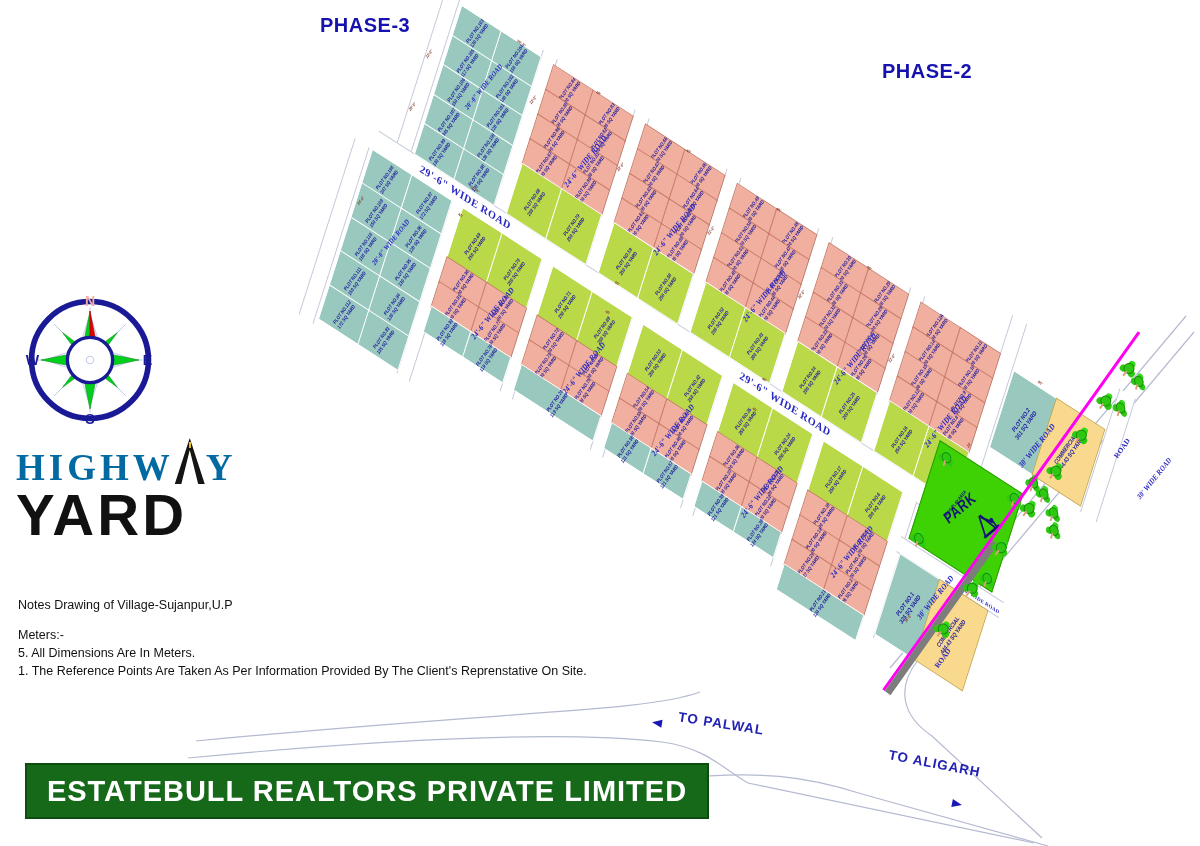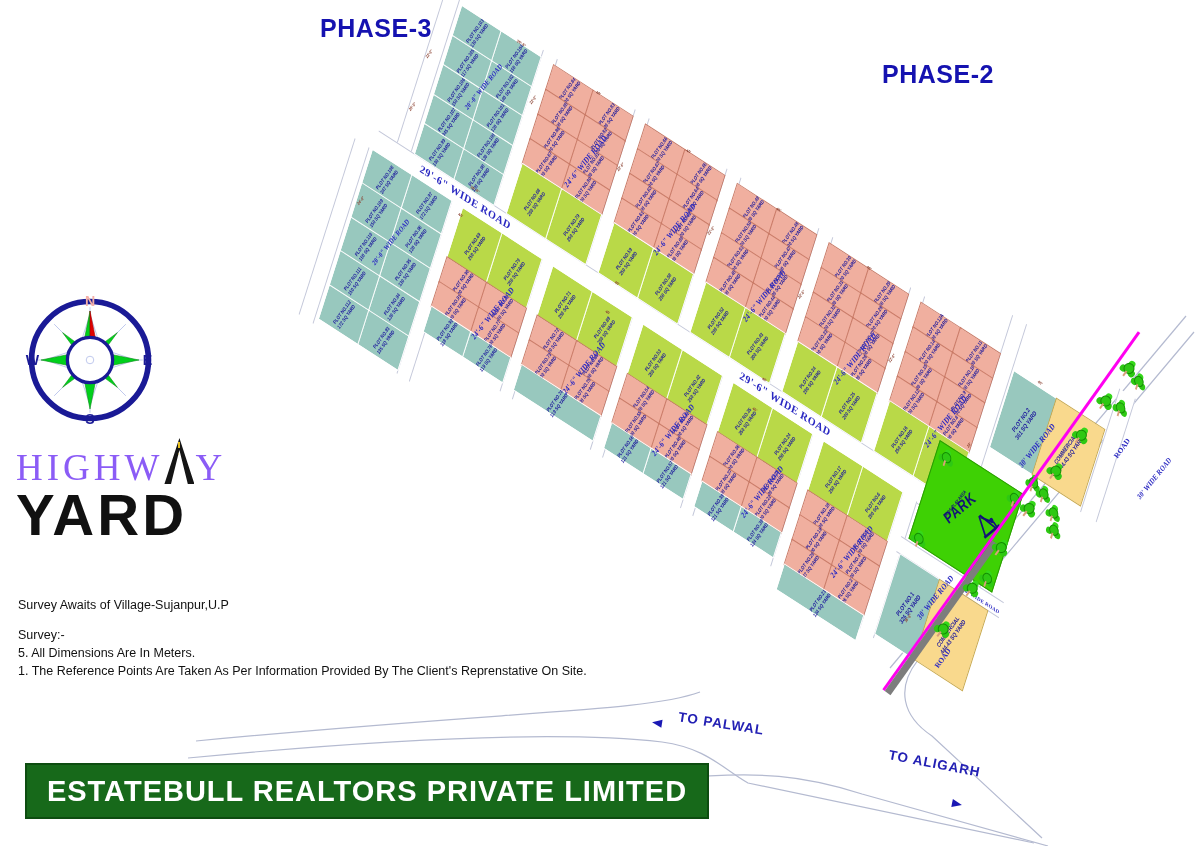--- a/index.html
+++ b/index.html
@@ -23,38 +23,38 @@
   .rlbl{position:absolute;font-family:"Liberation Serif",serif;font-weight:bold;color:#2a28c2;
         white-space:nowrap;letter-spacing:0.5px;}
   .tick{position:absolute;color:#8a4030;font-weight:bold;white-space:nowrap;}
   .tree{position:absolute;width:9px;height:9px;border-radius:50%;background:#2ec813;border:0.5px solid #148c04;
         box-shadow:-5px 3px 0 -2px #2ec813,5px 3px 0 -2px #2ec813,0 -5px 0 -2px #35d81a;}
   .tree::after{content:"";position:absolute;left:3px;top:8px;width:2px;height:6px;background:#d8a07c;}
   #park{position:absolute;background:#3ed104;border:1px solid #2a9a02;}
   #park .pk{position:absolute;left:18%;top:38%;font-weight:bold;color:#141277;font-size:15px;
         letter-spacing:1px;transform:rotate(-62deg);}
   
-  .phase{position:absolute;font-size:25px;font-weight:bold;color:#1512b0;letter-spacing:0.5px;}
+  .phase{position:absolute;font-size:20px;font-weight:bold;color:#1512b0;letter-spacing:0.5px;}
   #boundary{position:absolute;left:1103px;top:380px;width:30px;height:400px;
         transform:rotate(35.5deg);transform-origin:0 0;}
   #magenta{position:absolute;left:0;top:-60px;width:2.5px;height:440px;background:#ff00f0;}
   #greyband{position:absolute;left:3px;top:195px;width:7px;height:185px;background:#7d7d7d;}
   .roadtxt{position:absolute;font-family:"Liberation Serif",serif;font-weight:bold;color:#2a28c2;
         font-size:7.5px;transform:rotate(-90deg);white-space:nowrap;}
   #junction{position:absolute;left:0;top:0;}
   .jlbl{position:absolute;font-size:13.5px;font-weight:bold;color:#2320b4;white-space:nowrap;letter-spacing:1px;}
   .arr{position:absolute;width:0;height:0;border-top:4px solid transparent;border-bottom:4px solid transparent;}
   .arr.l{border-right:10px solid #1a18b4;}
   .arr.r{border-left:10px solid #1a18b4;}
   
   #compass{position:absolute;left:24px;top:294px;}
   
   #logo{position:absolute;left:16px;top:438px;width:320px;}
-  #hw{display:flex;align-items:flex-end;font-family:"Liberation Serif",serif;font-weight:normal;
-      font-size:37px;color:#8b5cf6;letter-spacing:4px;line-height:0.9;}
+  #hw{display:flex;align-items:flex-end;font-family:"Liberation Serif",serif;font-weight:bold;
+      font-size:37px;color:#0369a1;letter-spacing:4px;line-height:0.9;}
   #logo-a{display:inline-block;position:relative;width:30px;height:46px;margin:0 1px;
       background:#151515;clip-path:polygon(50% 0,100% 100%,78% 100%,50% 26%,22% 100%,0 100%);}
   #logo-a::after{content:"";position:absolute;left:14px;top:4px;height:40px;border-left:2px dashed #e8c020;}
   #homes{font-size:58px;font-weight:900;color:#111;letter-spacing:3px;line-height:1.0;margin-top:2px;}
   #tagline{display:flex;align-items:center;gap:4px;margin-top:2px;}
   .tagbar{width:42px;height:11px;background:#151515;position:relative;}
   .tagbar::after{content:"";position:absolute;left:3px;top:4.5px;right:3px;border-top:2px dashed #e8c020;}
   #tagtext{font-size:20px;font-weight:bold;color:#111;white-space:nowrap;}
   #survey{position:absolute;left:18px;top:598px;font-size:12.5px;color:#111;}
   #notes{position:absolute;left:18px;top:626px;font-size:12.5px;color:#111;line-height:1.45;}
@@ -742,23 +742,23 @@
 
   <div id="logo">
     <div id="hw">
       <span>HIGHW</span>
         <span id="logo-a"></span>
         <span>Y</span>
     </div>
     <div id="homes">YARD</div>
   </div>
 
-  <div id="survey">Survey Awaits of Village-Sujanpur,U.P</div>
+  <div id="survey">Notes Drawing of Village-Sujanpur,U.P</div>
   <div id="notes">
-    <div>Survey:-</div>
+    <div>Meters:-</div>
     <div>5. All Dimensions Are In Meters.</div>
     <div>1. The Reference Points Are Taken As Per Information Provided By The Client's Reprenstative On Site.</div>
   </div>
 
   <div id="banner">
     <span>ESTATEBULL REALTORS PRIVATE LIMITED</span>
   </div>
 
 </div>
 

